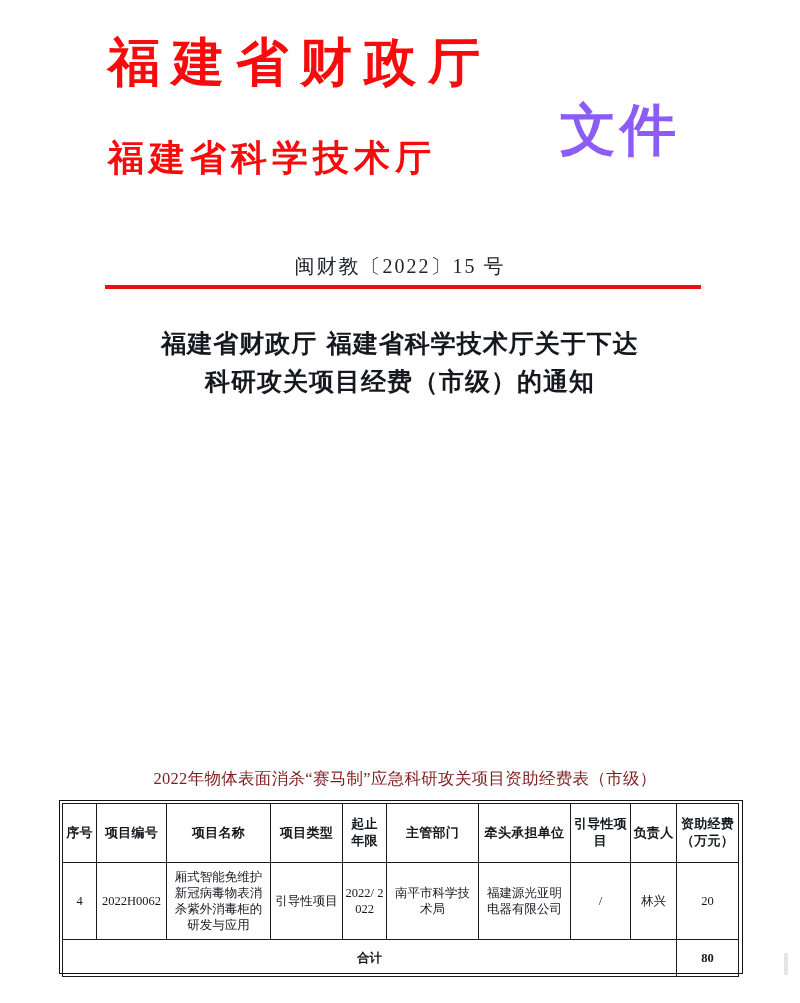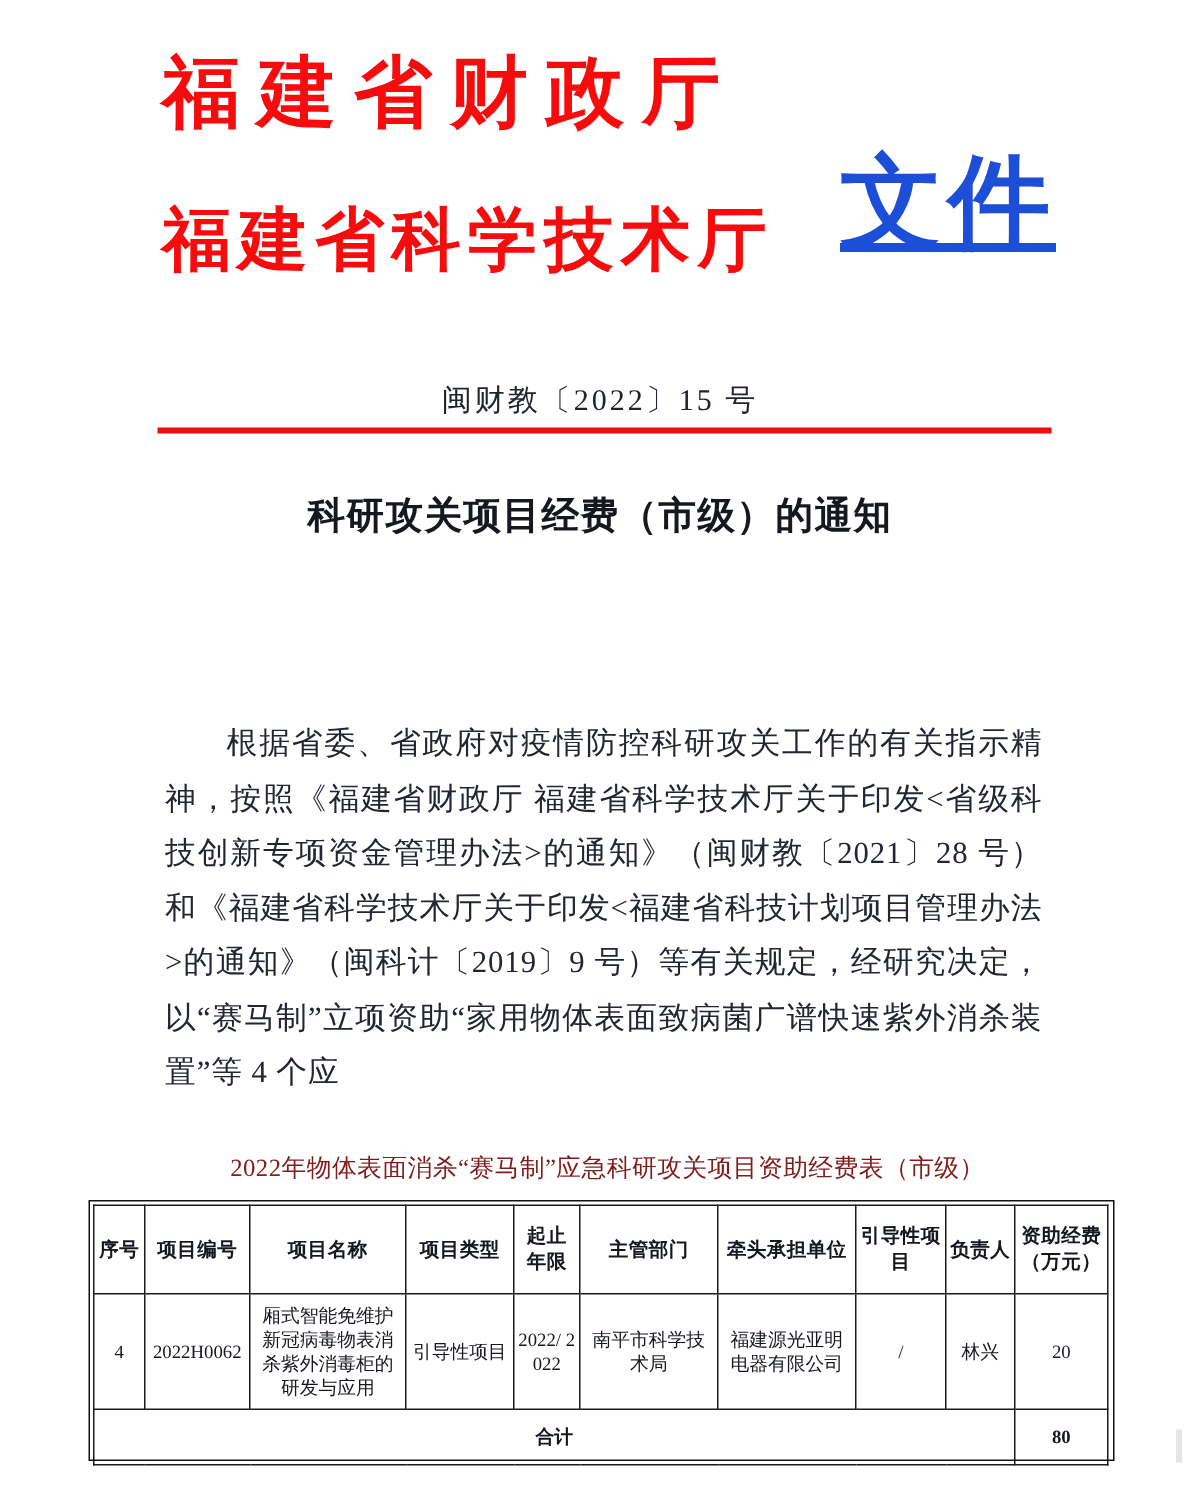--- a/index.html
+++ b/index.html
@@ -22,38 +22,37 @@
     font-family:"DejaVu Sans","Liberation Sans",sans-serif;
     font-weight:bold;
     font-size:52px;
     letter-spacing:12px;
     color:#f60c0c;
     white-space:nowrap;
     line-height:1;
   }
   .mh-line2{
     position:absolute; left:108px; top:140px;
-    font-family:Liberation Mono, monospace;
-    font-weight:bold;
-    font-size:46px;
+    font-family:Liberation Serif, serif;
+    font-weight:bold;
+    font-size:36px;
     letter-spacing:5px;
     color:#f60c0c;
     white-space:nowrap;
     line-height:1;
   }
   .mh-wenjian{
     position:absolute; left:560px; top:102px;
     font-family:"DejaVu Sans","Liberation Sans",sans-serif;
     font-weight:bold;
-    font-size:68px;
+    font-size:56px;
     letter-spacing:4px;
-    color:#1d4ed8;
+    color:#8b5cf6;
     white-space:nowrap;
     line-height:1;
-    text-decoration:underline;
   }
 
   
   .docnum{
     position:absolute; left:0; top:253px; width:800px;
     text-align:center;
     font-size:20px;
     letter-spacing:2px;
     color:#20242c;
   }
@@ -148,25 +147,25 @@
   <div class="masthead">
     <div class="mh-line1">福建省财政厅</div>
     <div class="mh-line2">福建省科学技术厅</div>
     <div class="mh-wenjian">文件</div>
   </div>
 
   <div class="docnum">闽财教〔2022〕15 号</div>
   <div class="redrule"></div>
 
   <div class="title">
+    <div>福建省财政厅  福建省科学技术厅关于下达</div>
     <div>科研攻关项目经费（市级）的通知</div>
   </div>
 
   <div class="body-text">
-    <p class="indent">根据省委、省政府对疫情防控科研攻关工作的有关指示精神，按照《福建省财政厅  福建省科学技术厅关于印发&lt;省级科技创新专项资金管理办法&gt;的通知》（闽财教〔2021〕28 号）和《福建省科学技术厅关于印发&lt;福建省科技计划项目管理办法&gt;的通知》（闽科计〔2019〕9 号）等有关规定，经研究决定，以“赛马制”立项资助“家用物体表面致病菌广谱快速紫外消杀装置”等 4 个应</p>
   </div>
 
   <div class="tbl-caption">2022年物体表面消杀“赛马制”应急科研攻关项目资助经费表（市级）</div>
 
   <div class="tbl-wrap">
     <table class="grant">
       <colgroup>
         <col style="width:34px">
         <col style="width:70px">
         <col style="width:104px">

